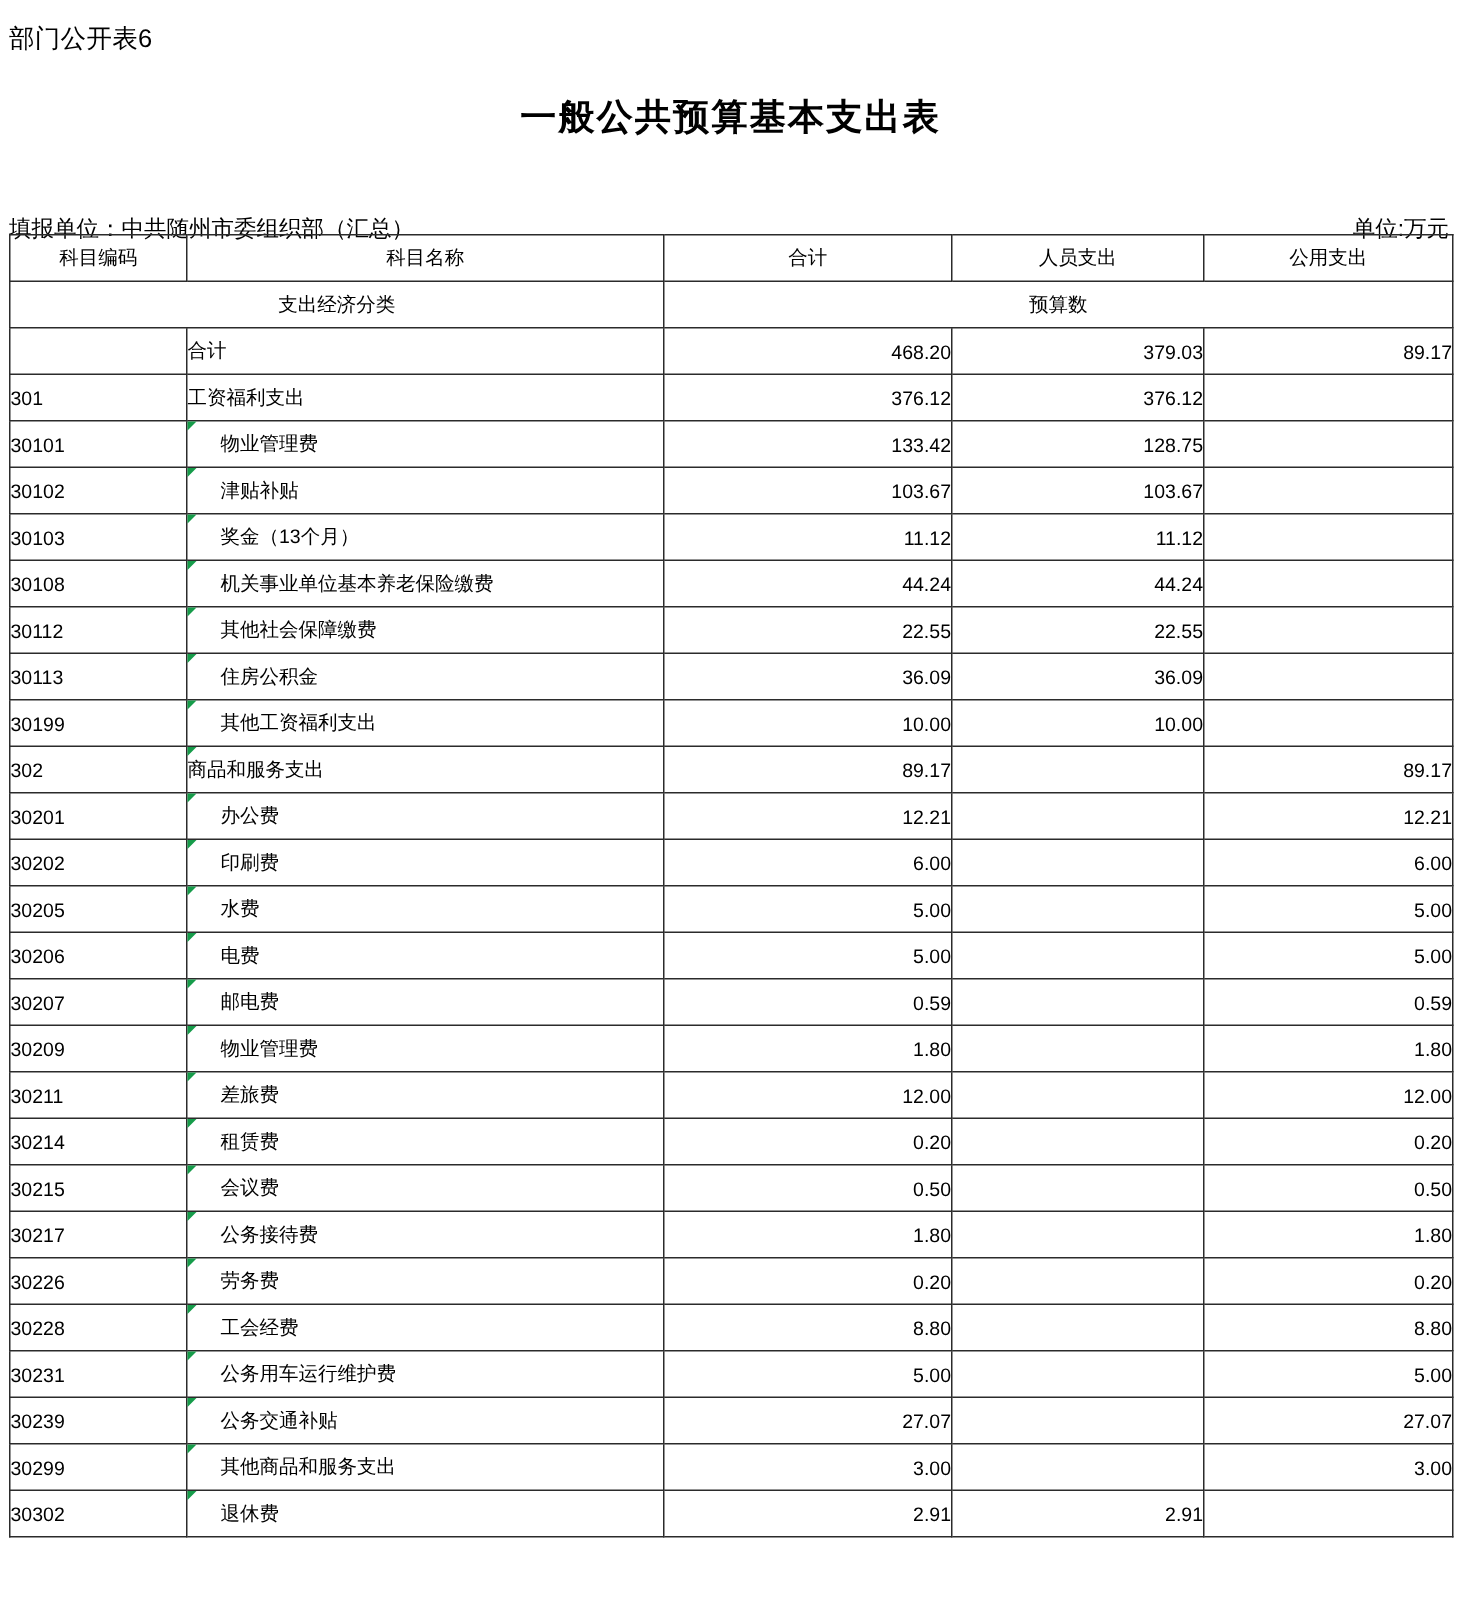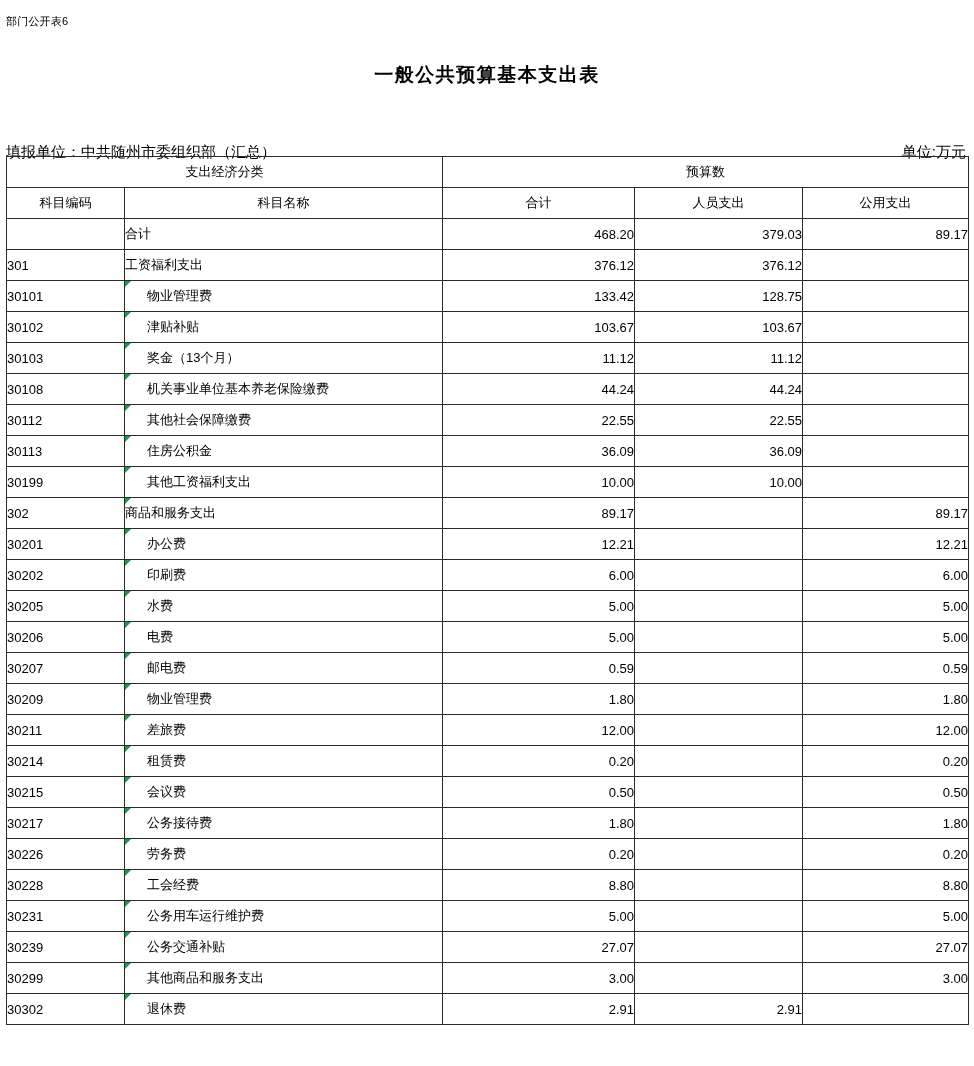--- a/index.html
+++ b/index.html
@@ -17,31 +17,31 @@
   .page {
     position: relative;
     width: 974px;
     height: 1066px;
     box-sizing: border-box;
   }
   .form-code {
     position: absolute;
     left: 6px;
     top: 14px;
-    font-size: 11px;
+    font-size: 17px;
     letter-spacing: 0.2px;
   }
   .doc-title {
     position: absolute;
     left: 0;
     top: 62px;
     width: 974px;
     text-align: center;
     font-family: "DejaVu Serif", "Liberation Serif", serif;
-    font-size: 19px;
+    font-size: 24px;
     font-weight: bold;
     letter-spacing: 1.5px;
   }
   .meta-row {
     position: absolute;
     left: 6px;
     top: 131px;
     width: 962px;
     display: flex;
     justify-content: space-between;
@@ -125,30 +125,30 @@
   <table class="budget">
     <colgroup>
       <col class="c-code">
       <col class="c-name">
       <col class="c-total">
       <col class="c-person">
       <col class="c-public">
     </colgroup>
     <thead>
       <tr>
-        <th class="cell-pad-c" colspan="2">支出经济分类</th>
-        <th class="cell-pad-c" colspan="3">预算数</th>
-      </tr>
-      <tr>
         <th class="cell-pad-c">科目编码</th>
         <th class="cell-pad-c">科目名称</th>
         <th class="cell-pad-c">合计</th>
         <th class="cell-pad-c">人员支出</th>
         <th class="cell-pad-c">公用支出</th>
       </tr>
+      <tr>
+        <th class="cell-pad-c" colspan="2">支出经济分类</th>
+        <th class="cell-pad-c" colspan="3">预算数</th>
+      </tr>
     </thead>
     <tbody id="table-body">
         <tr>
           <td class="code"></td>
           <td class="name">合计</td>
           <td class="num">468.20</td>
           <td class="num">379.03</td>
           <td class="num">89.17</td>
         </tr>
         <tr>

